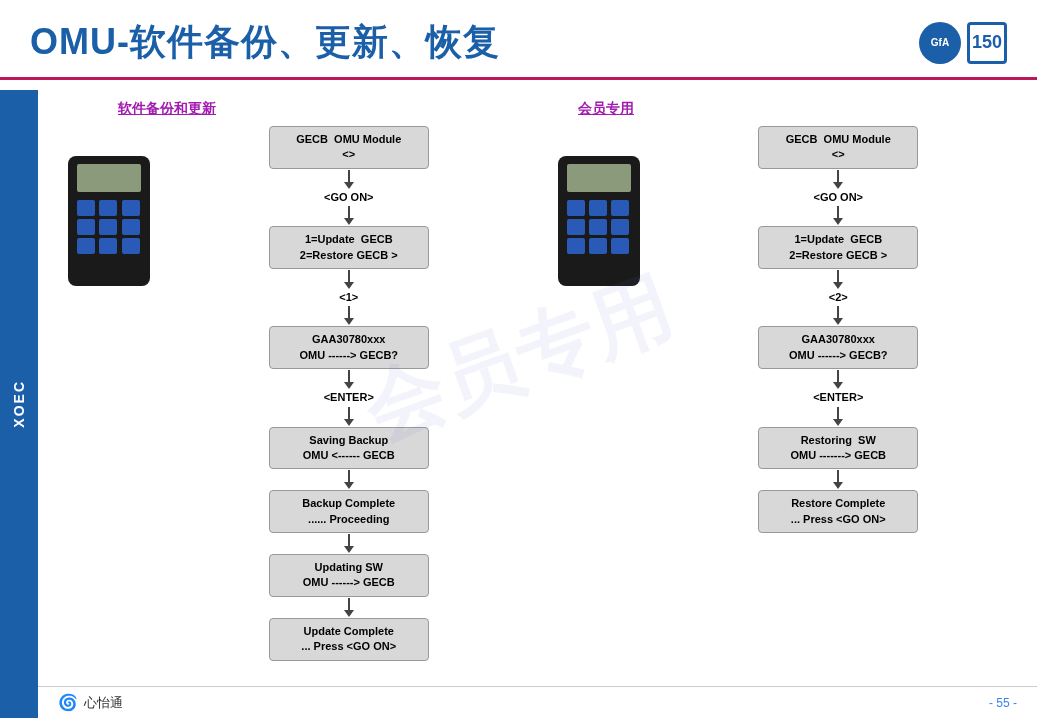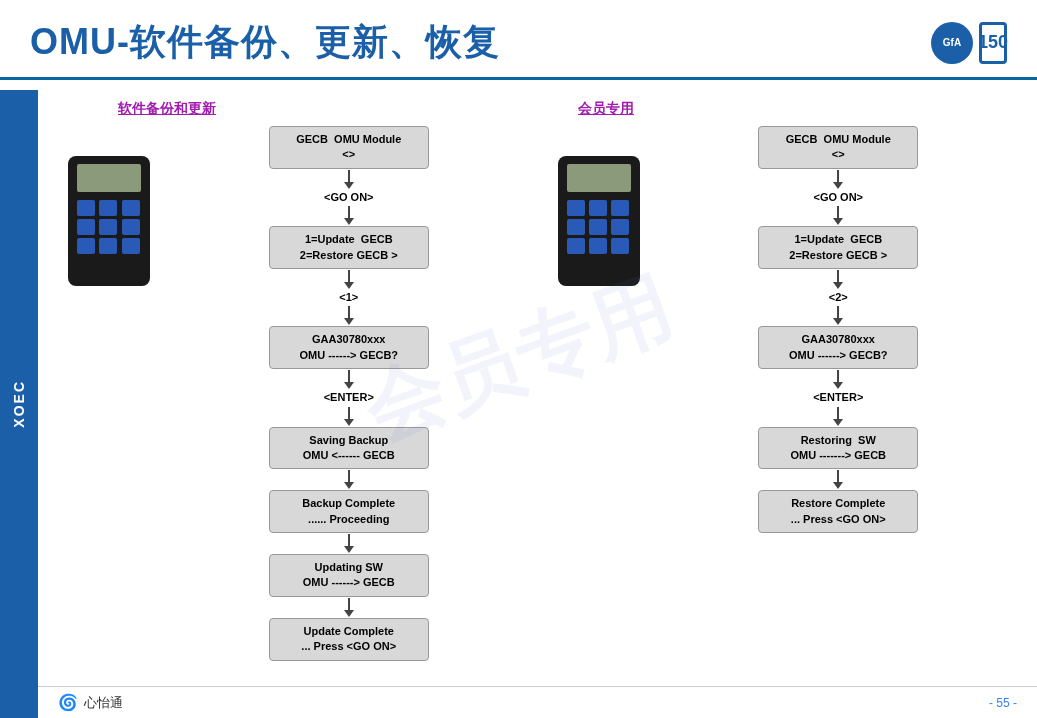--- a/index.html
+++ b/index.html
@@ -8,21 +8,21 @@
       height: 718px;
       background: #fff;
       font-family: Arial, sans-serif;
       overflow: hidden;
       position: relative;
     }
 
     
     .header {
       padding: 18px 30px 10px 30px;
-      border-bottom: 3px solid #0369a1;
+      border-bottom: 3px solid #be185d;
       display: flex;
       align-items: center;
       justify-content: space-between;
     }
     .header-title {
       font-size: 36px;
       font-weight: bold;
       color: #1a5fa8;
       letter-spacing: 1px;
     }
@@ -41,21 +41,21 @@
       border-radius: 50%;
       background: #1a5fa8;
       display: flex;
       align-items: center;
       justify-content: center;
       color: white;
       font-size: 10px;
       font-weight: bold;
     }
     .logo-150 {
-      width: 28px;
+      width: 40px;
       height: 42px;
       border: 3px solid #1a5fa8;
       border-radius: 4px;
       display: flex;
       align-items: center;
       justify-content: center;
       color: #1a5fa8;
       font-size: 18px;
       font-weight: bold;
     }

